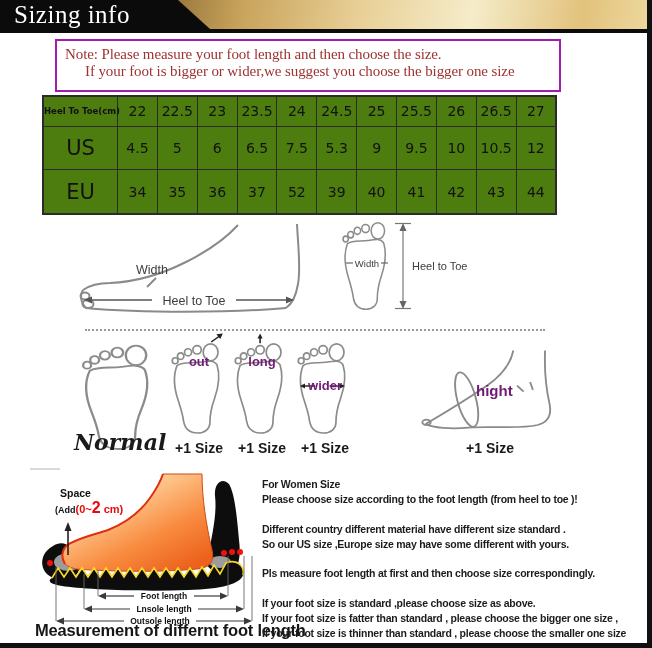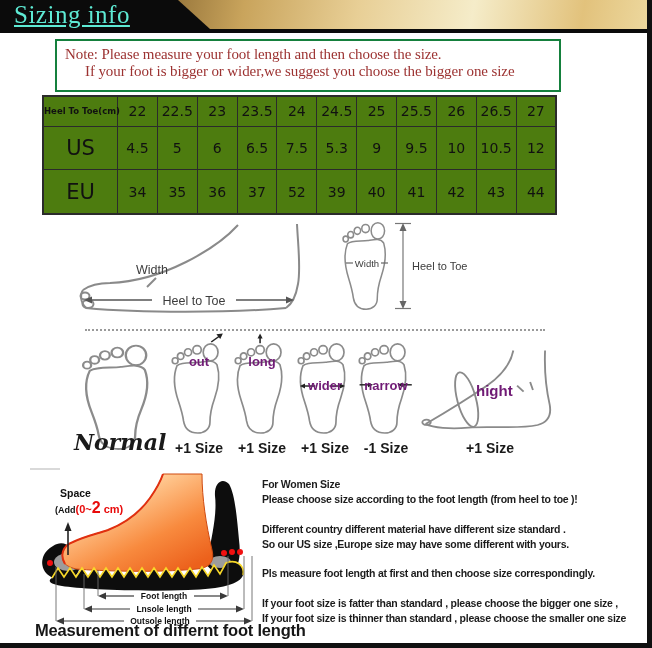--- a/index.html
+++ b/index.html
@@ -1,29 +1,29 @@
 <!DOCTYPE html>
 <html><head>
 <meta charset="utf-8">
 <style>
   html,body{margin:0;padding:0;background:#fff;}
   .page{position:relative;width:652px;height:648px;background:#fff;overflow:hidden;
         font-family:"Liberation Sans",sans-serif;}
   
   .header{position:absolute;left:0;top:0;width:652px;height:33px;background:#0b0b0b;}
-  .title{position:absolute;left:14px;top:1px;color:#5eead4;font-family:"Liberation Serif",serif;
-         font-size:25px;letter-spacing:.5px;text-decoration:underline;}
+  .title{position:absolute;left:14px;top:1px;color:#ffffff;font-family:"Liberation Serif",serif;
+         font-size:25px;letter-spacing:.5px;}
   .gold{position:absolute;left:178px;top:0;width:474px;height:29px;
         background:linear-gradient(100deg,#9c7a3e 0%,#c9a45c 14%,#e8cf96 38%,#f5ecc9 62%,#e2c27c 85%,#edd9a0 100%);
         clip-path:polygon(0 0,100% 0,100% 100%,32px 100%);}
   .right-bar{position:absolute;right:0;top:0;width:5px;height:648px;background:#101010;}
   .bottom-bar{position:absolute;left:0;bottom:0;width:652px;height:5px;background:#101010;}
   
   .note{position:absolute;left:55px;top:39px;width:506px;height:53px;background:#fff;
-        border:2px solid #15803d;box-sizing:border-box;color:#9c3231;
+        border:2px solid #a21caf;box-sizing:border-box;color:#9c3231;
         font-family:"Liberation Serif",serif;font-size:15px;letter-spacing:-.1px;padding:5px 0 0 8px;}
   .note .l2{margin-left:20px;}
   
   table.size{position:absolute;left:42px;top:95px;width:515px;height:120px;border-collapse:collapse;
              table-layout:fixed;background:#4d7c0f;}
   table.size td{border:1px solid #2b2b2b;text-align:center;vertical-align:middle;
                 font-family:"DejaVu Sans",sans-serif;font-size:14px;color:#111;padding:0;}
   table.size{border:2px solid #2b2b2b;}
   td.rowlab{width:73px;}
   td.rowlab.small{font-size:8.5px;font-weight:bold;white-space:nowrap;}
@@ -203,31 +203,20 @@
       <use href="#fp" xlink:href="#fp"></use>
       <line x1="30" y1="72" x2="13" y2="72" stroke="#222" stroke-width="2.4"></line>
       <polygon points="6,72 14,68 14,76" fill="#222"></polygon>
       <line x1="52" y1="72" x2="69" y2="72" stroke="#222" stroke-width="2.4"></line>
       <polygon points="76,72 68,68 68,76" fill="#222"></polygon>
     </svg>
     <span class="foot-label" style="top:45px">wider</span>
     <div class="size-label">+1 Size</div>
   </div>
 
-  <div class="ft-block" style="left:352px;width:68px;">
-    <svg width="58" height="100" viewBox="0 -16 90 166" preserveAspectRatio="none">
-      <use href="#fp" xlink:href="#fp"></use>
-      <line x1="4" y1="70" x2="18" y2="70" stroke="#222" stroke-width="2.4"></line>
-      <polygon points="25,70 17,66 17,74" fill="#222"></polygon>
-      <line x1="85" y1="70" x2="70" y2="70" stroke="#222" stroke-width="2.4"></line>
-      <polygon points="63,70 71,66 71,74" fill="#222"></polygon>
-    </svg>
-    <span class="foot-label" style="top:45px">narrow</span>
-    <div class="size-label">-1 Size</div>
-  </div>
 
   <div class="ft-block" style="left:420px;width:140px;">
     <svg style="top:14px" width="140" height="92" viewBox="0 0 150 105" preserveAspectRatio="none">
       <g stroke="#8a8a8a" stroke-width="2" fill="none">
         <path d="M100,4 C97,20 88,32 72,44 C50,60 22,78 6,88"></path>
         <path d="M134,4 C133,30 136,52 139,66 C141,78 137,86 126,89 C104,94 78,90 52,92 C32,94 14,92 6,88"></path>
         <ellipse cx="7" cy="86" rx="4.5" ry="3"></ellipse>
         <path d="M104,44 l7,7"></path>
         <path d="M118,40 l3,9"></path>
         <ellipse cx="50" cy="60" rx="10" ry="32" transform="rotate(-14 50 60)"></ellipse>
@@ -302,19 +291,20 @@
 
   <div class="info">
     <div class="line">For Women Size</div>
     <div class="line">Please choose size according to the foot length (from heel to toe )!</div>
     <div class="line"></div>
     <div class="line">Different country different material have different size standard .</div>
     <div class="line">So our US size ,Europe size may have some different with yours.</div>
     <div class="line"></div>
     <div class="line">Pls measure foot length at first and then choose size correspondingly.</div>
     <div class="line"></div>
+    <div class="line">If your foot size is standard ,please choose size as above.</div>
     <div class="line">If your foot size is fatter than standard , please choose the bigger one size ,</div>
     <div class="line">If your foot size is thinner than standard , please choose the smaller one size</div>
   </div>
 
   <div class="right-bar"></div>
   <div class="bottom-bar"></div>
 </div>
 
 </body></html>

